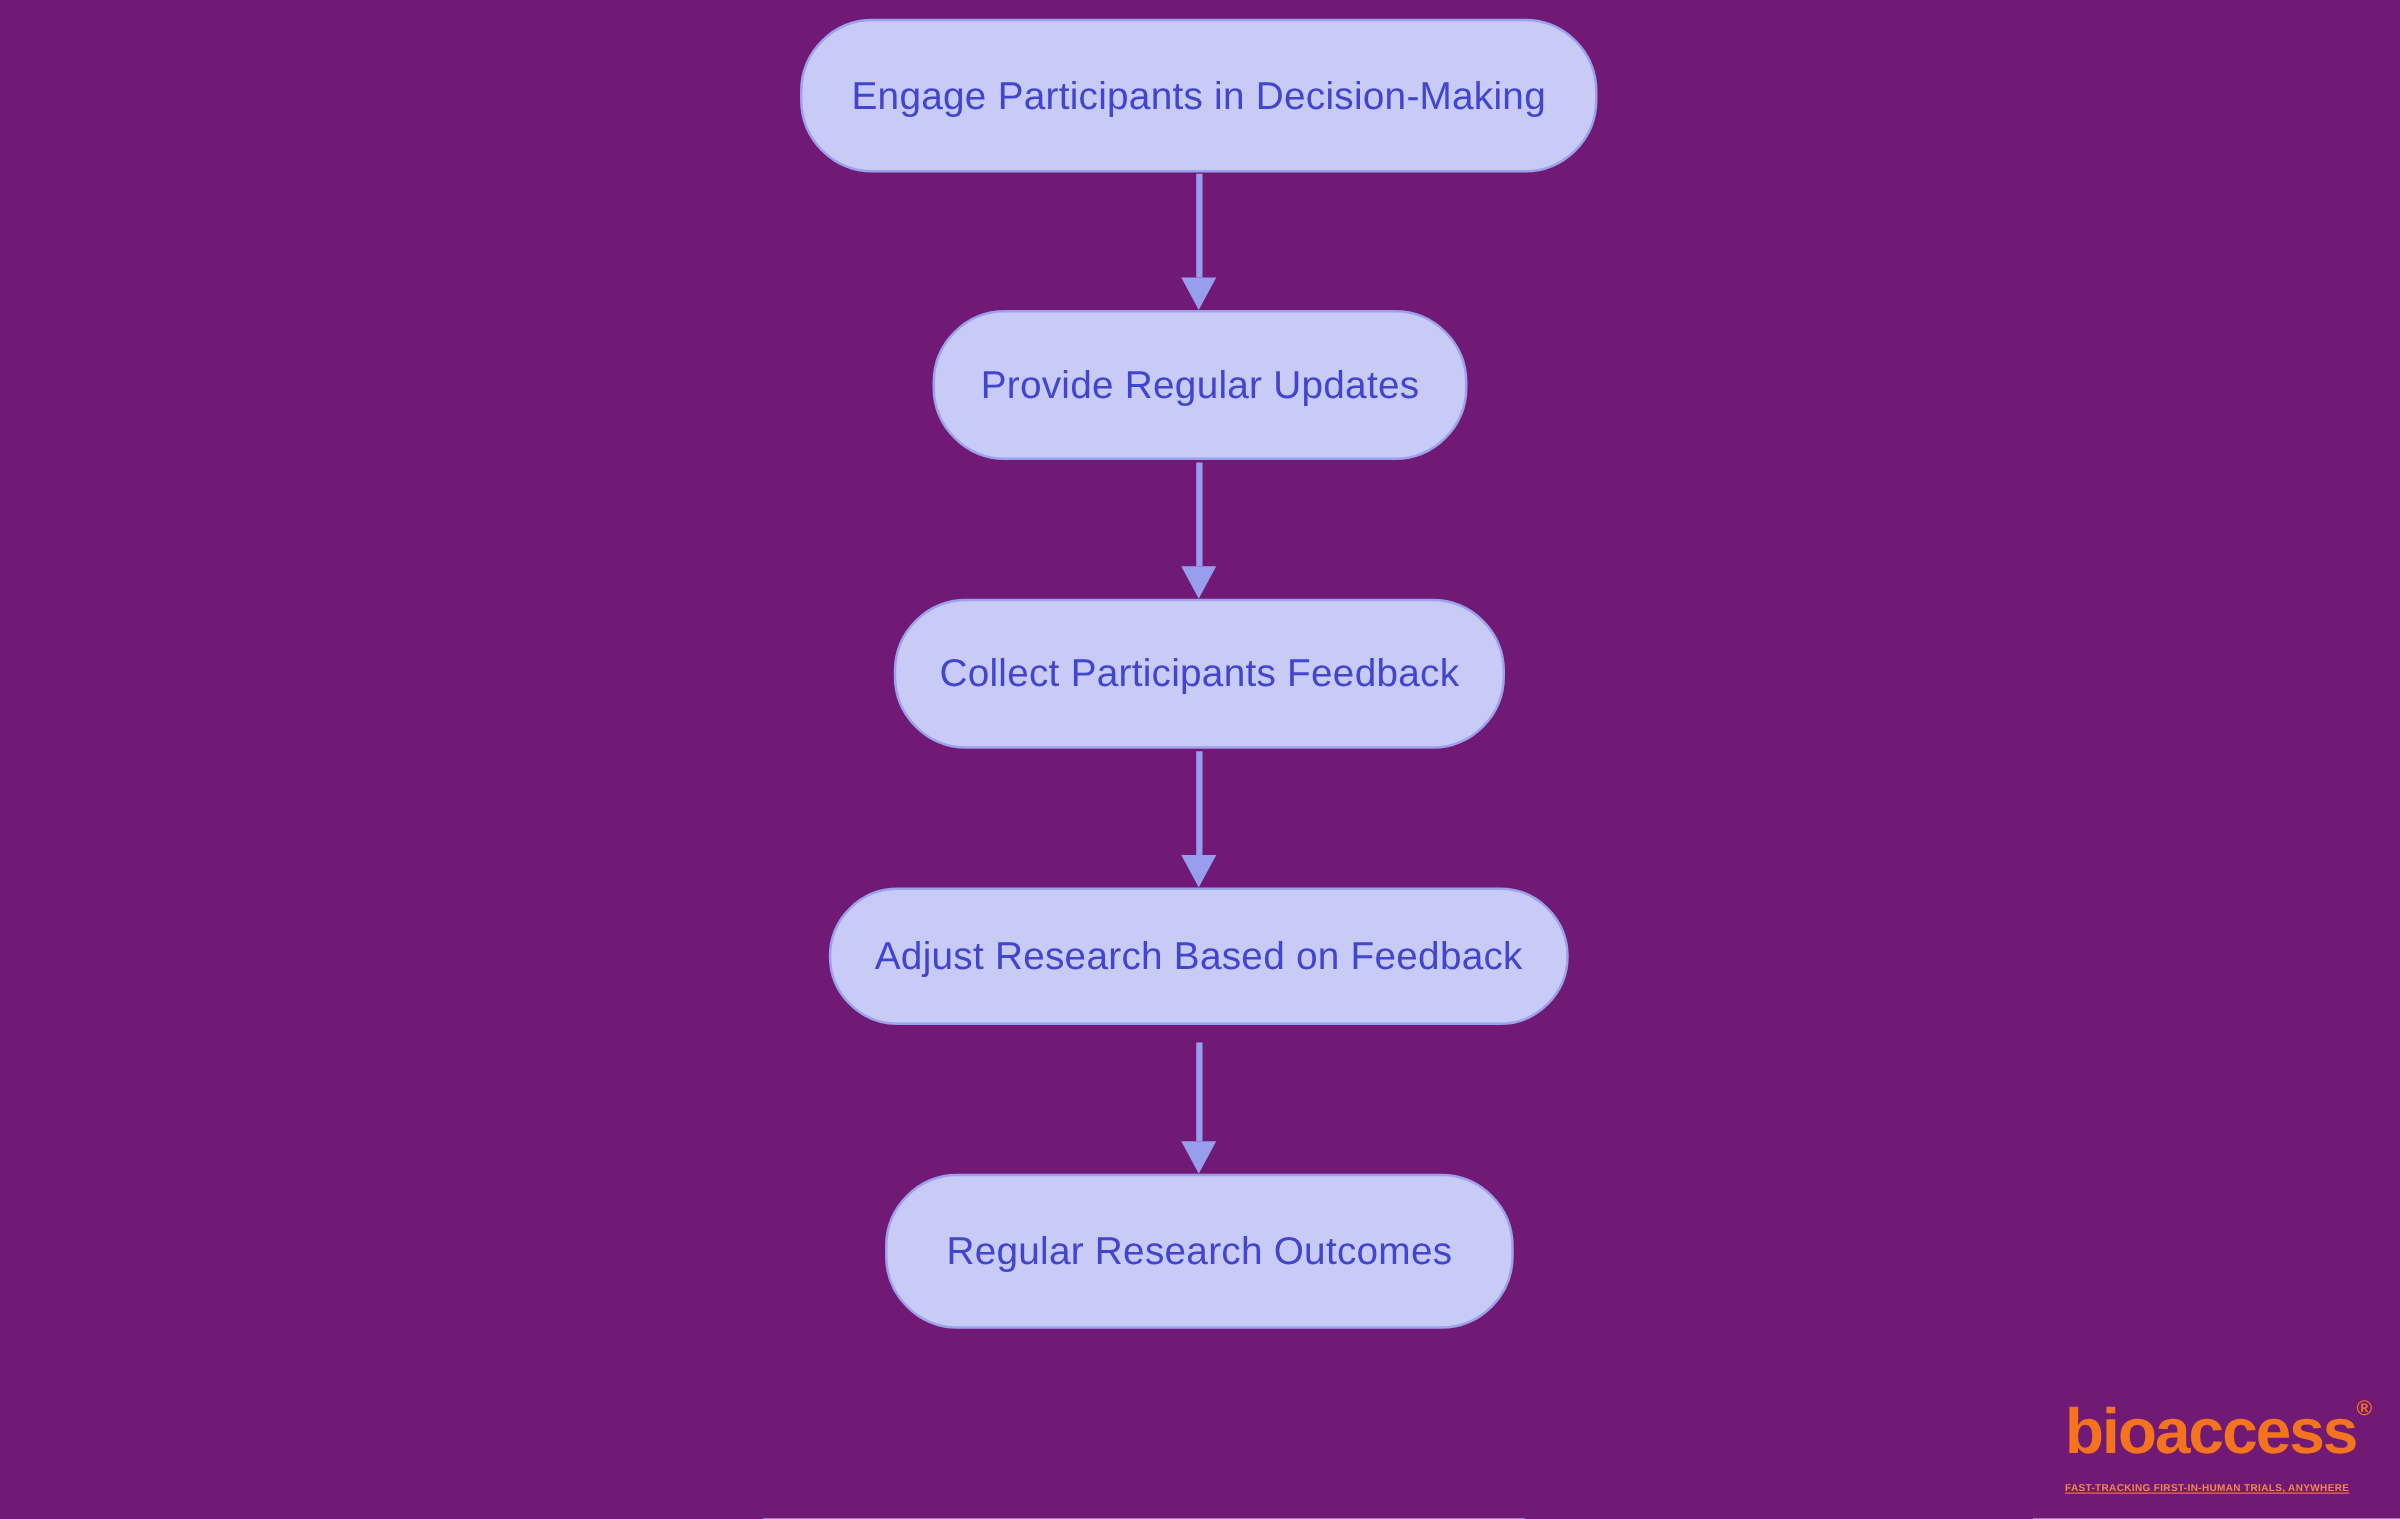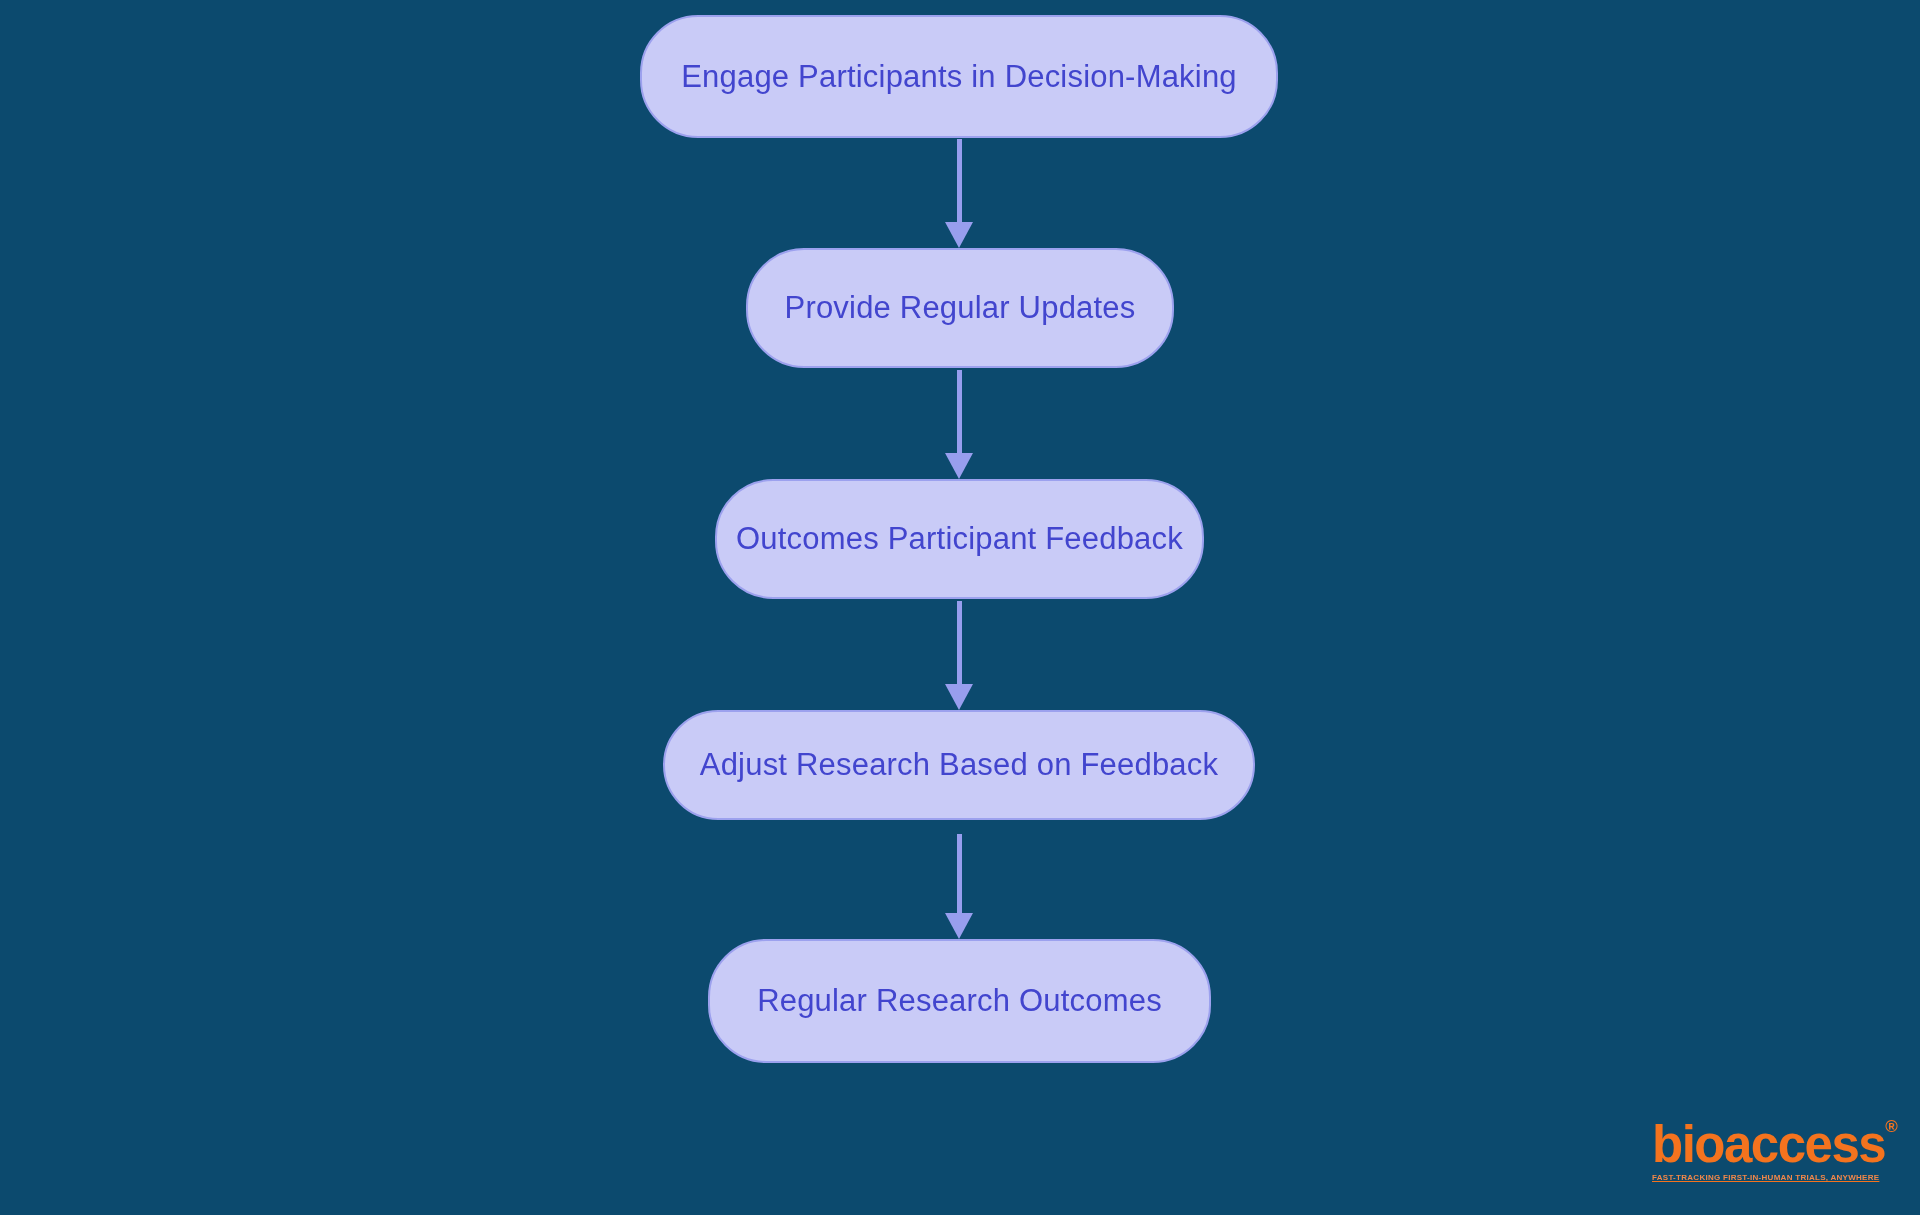--- a/index.html
+++ b/index.html
@@ -5,21 +5,21 @@
   * { margin: 0; padding: 0; box-sizing: border-box; }
   html, body {
     width: 1920px; height: 1215px;
     background: #ffffff;
     overflow: hidden;
     font-family: "Liberation Sans", "DejaVu Sans", sans-serif;
   }
   .canvas {
     position: relative;
     width: 1920px; height: 1215px;
-    background: #0c4a6e;
+    background: #701a75;
   }
   .node {
     position: absolute;
     display: flex;
     align-items: center;
     justify-content: center;
     background: var(--node-fill, #c9cbf7);
     border: 2px solid var(--node-border, #9ca1ee);
     border-radius: 58px;
     color: var(--node-text, #4245ce);
@@ -71,21 +71,21 @@
     line-height: 1.0;
     display: inline-block;
   }
   .logo-reg {
     font-size: 17px;
     font-weight: bold;
     vertical-align: 30px;
     letter-spacing: 0;
   }
   .logo-tagline {
-    margin-top: 3px;
+    margin-top: 16px;
     font-size: 8px;
     font-weight: bold;
     letter-spacing: 0.28px;
     white-space: nowrap;
     color: var(--logo-tagline, #f28749);
   }
 </style>
 </head>
 <body>
 
@@ -98,21 +98,21 @@
     <div class="arrow-head"></div>
   </div>
 
   <div class="node n2">Provide Regular Updates</div>
 
   <div class="arrow a2">
     <div class="arrow-line"></div>
     <div class="arrow-head"></div>
   </div>
 
-  <div class="node n3">Outcomes Participant Feedback</div>
+  <div class="node n3">Collect Participants Feedback</div>
 
   <div class="arrow a3">
     <div class="arrow-line"></div>
     <div class="arrow-head"></div>
   </div>
 
   <div class="node n4">Adjust Research Based on Feedback</div>
 
   <div class="arrow a4">
     <div class="arrow-line"></div>

